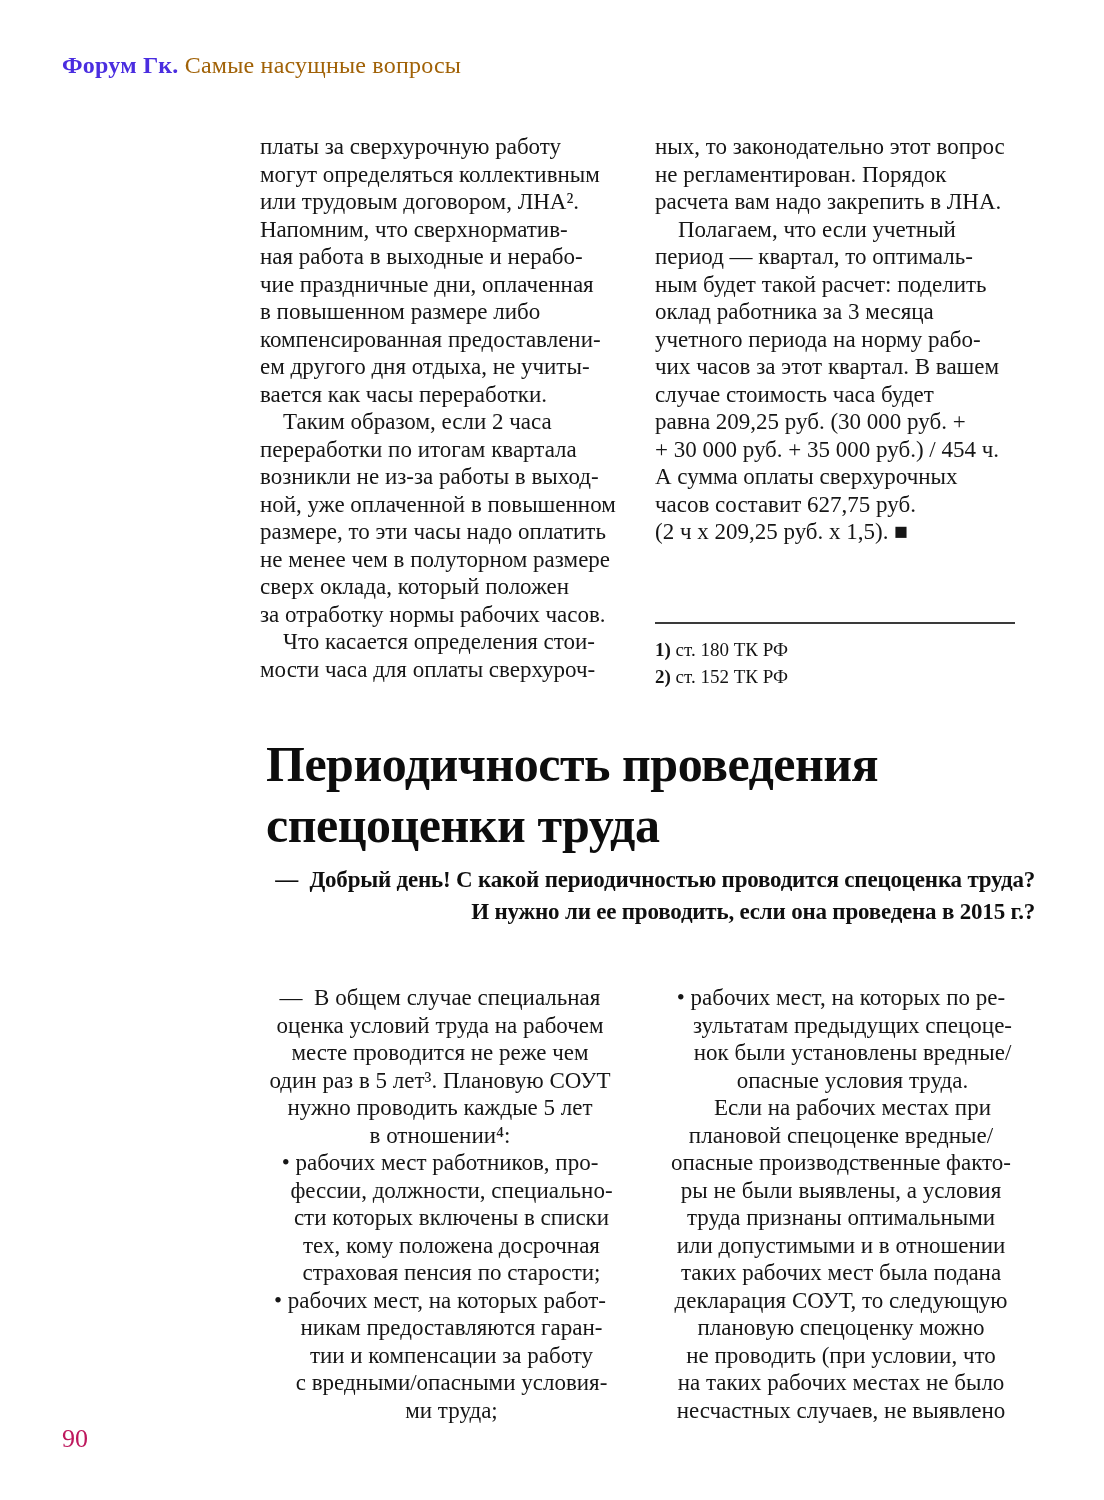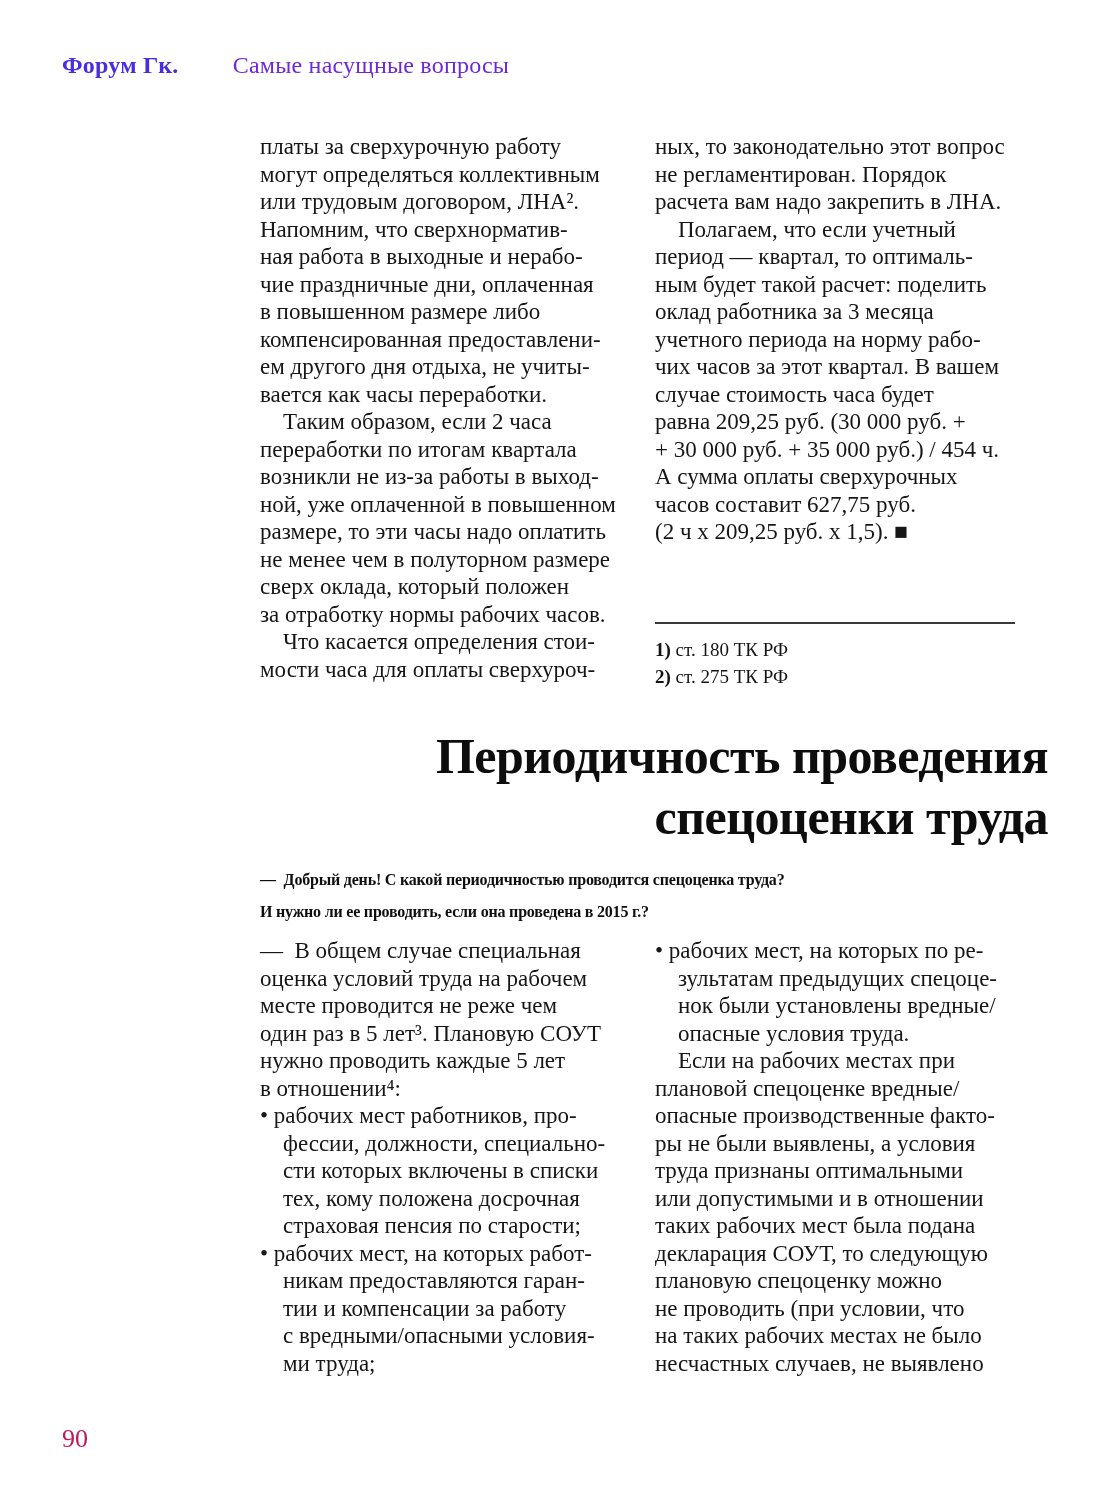--- a/index.html
+++ b/index.html
@@ -23,22 +23,21 @@
     font-size: 24px;
     letter-spacing: 0.2px;
     white-space: nowrap;
   }
   .brand {
     font-weight: bold;
     color: #4a2de0;
     margin-top: 40px;
   }
   .section-title {
-    color: #6d28d9;
-    margin-left: 48px;
+    color: #a16207;
   }
 
   
   .copy {
     font-size: 23px;
     line-height: 27.5px;
     white-space: pre-line;
     color: #161616;
   }
   .col-left  { left: 260px; width: 360px; }
@@ -68,30 +67,31 @@
     font-weight: bold;
     color: #0d0d0d;
     letter-spacing: -0.5px;
     white-space: pre-line;
   }
 
   
   .question {
     left: 260px; top: 864px;
     width: 775px;
-    font-size: 16px;
+    font-size: 23px;
     font-weight: bold;
     line-height: 32px;
     letter-spacing: -0.2px;
     color: #0f0f0f;
     white-space: pre-line;
+    text-align: right;
   }
 
   
-  .answer-copy { top: 937px; }
+  .answer-copy { top: 984px; text-align: center; }
 
   
   .page-number {
     left: 62px; top: 1424px;
     font-size: 26px;
     color: #be185d;
   }
 </style>
 </head>
 <body>
@@ -139,25 +139,25 @@
 часов составит 627,75 руб.
 (2 ч х 209,25 руб. х 1,5). ■</div>
 
 <div class="abs footnote-rule"></div>
 
 <div class="abs footnotes">
   <div>
     <span class="footnote-marker">1)</span><span class="footnote-text"> ст. 180 ТК РФ</span>
   </div>
   <div>
-    <span class="footnote-marker">2)</span><span class="footnote-text"> ст. 275 ТК РФ</span>
+    <span class="footnote-marker">2)</span><span class="footnote-text"> ст. 152 ТК РФ</span>
   </div>
 </div>
 
-<h1 class="abs article2-title" style="margin:0;text-align:right;">Периодичность проведения
+<h1 class="abs article2-title" style="margin:8px;">Периодичность проведения
 спецоценки труда</h1>
 
 <div class="abs question">— Добрый день! С какой периодичностью проводится спецоценка труда?
 И нужно ли ее проводить, если она проведена в 2015 г.?</div>
 
 <div class="abs copy col-left answer-copy">— В общем случае специальная
 оценка условий труда на рабочем
 месте проводится не реже чем
 один раз в 5 лет³. Плановую СОУТ
 нужно проводить каждые 5 лет

